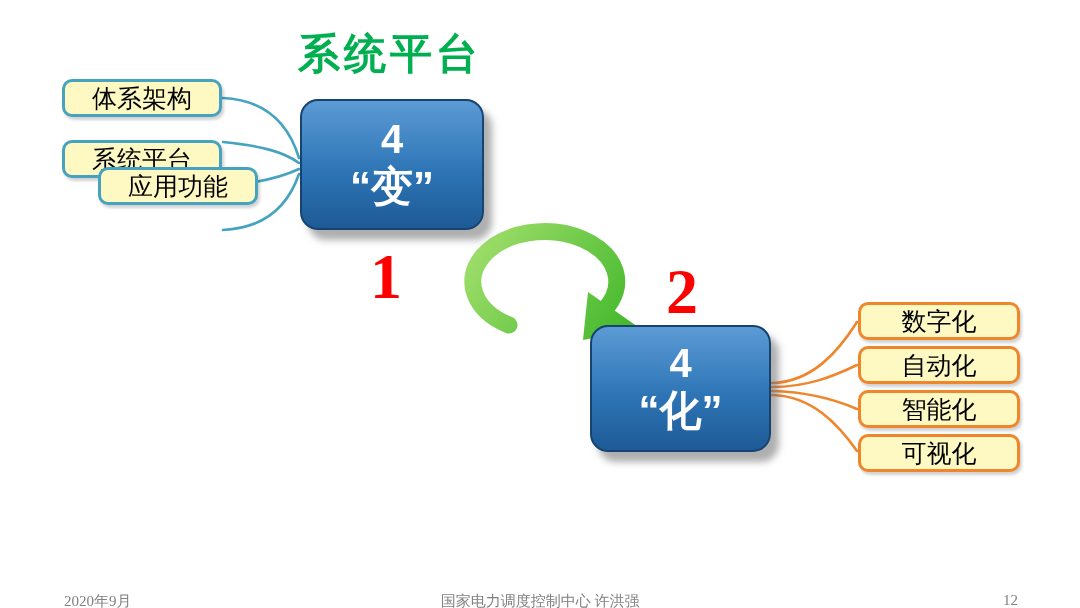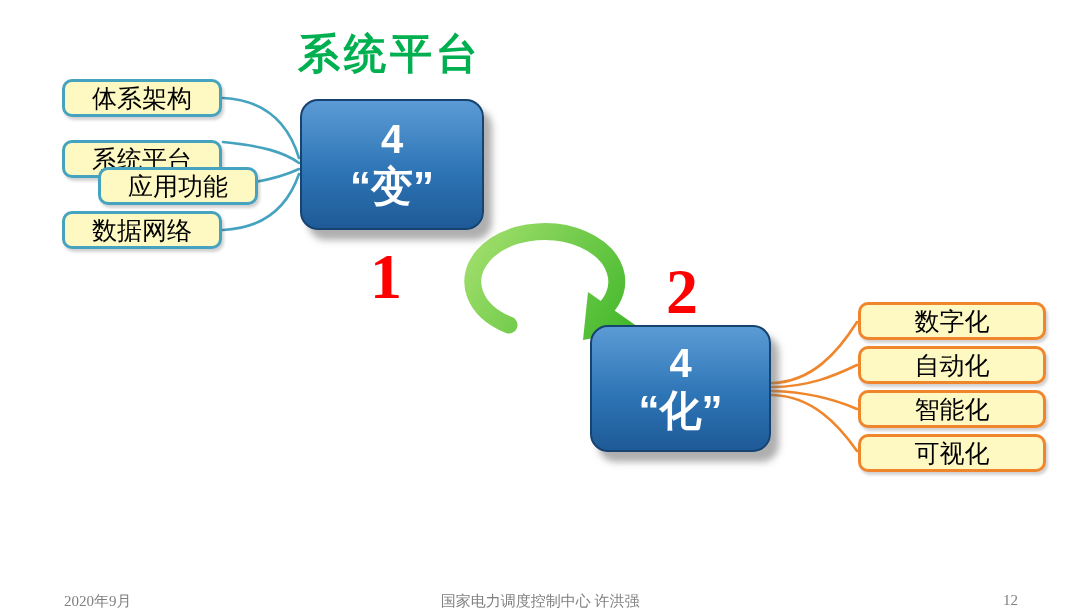--- a/index.html
+++ b/index.html
@@ -64,21 +64,21 @@
     display: flex;
     align-items: center;
     justify-content: center;
     font-size: 25px;
     color: #000000;
     font-family: "Liberation Serif", "DejaVu Serif", serif;
     box-shadow: 2px 3px 3px rgba(0,0,0,0.18);
     white-space: nowrap;
   }
   .tag.teal   { border: 3px solid var(--left-border-teal, #46A3BF); left: 62px; }
-  .tag.orange { border: 3px solid var(--right-border-orange, #F0862C); left: 858px; width: 188px; }
+  .tag.orange { border: 3px solid var(--right-border-orange, #F0862C); left: 858px; width: 162px; }
   .lb1 { top: 79px; }  .lb2 { top: 140px; } .lb3 { top: 167px; margin-left: 36px; } .lb4 { top: 211px; }
   .rb1 { top: 302px; } .rb2 { top: 346px; } .rb3 { top: 390px; text-align: center; } .rb4 { top: 434px; text-align: center; }
 
   .bluebox {
     position: absolute;
     border-radius: 18px;
     background: linear-gradient(180deg,
       var(--box-blue-light, #5B9BD5) 0%,
       var(--box-blue, #2E75B6) 55%,
       var(--box-blue-dark, #1E5A96) 100%);
@@ -157,23 +157,20 @@
 
   <div class="tag teal lb1">
     <span>体系架构</span>
   </div>
   <div class="tag teal lb2">
     <span>系统平台</span>
   </div>
   <div class="tag teal lb3">
     <span>应用功能</span>
   </div>
-  <div class="tag teal lb4">
-    <span>数据网络</span>
-  </div>
 
   <div class="bluebox box1">
     <div class="l1">4</div>
     <div class="l2">“变”</div>
   </div>
 
   <div class="stepnum num1">1</div>
   <div class="stepnum num2">2</div>
 
   <div class="bluebox box2">

